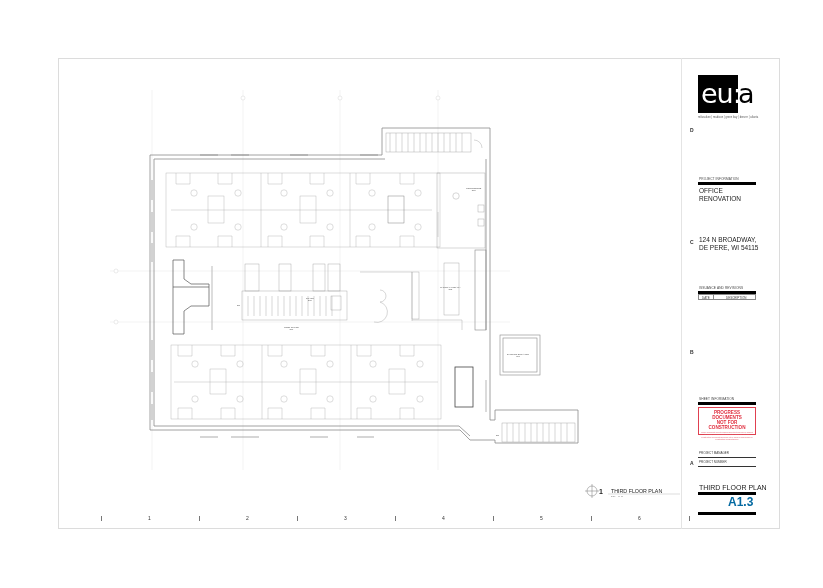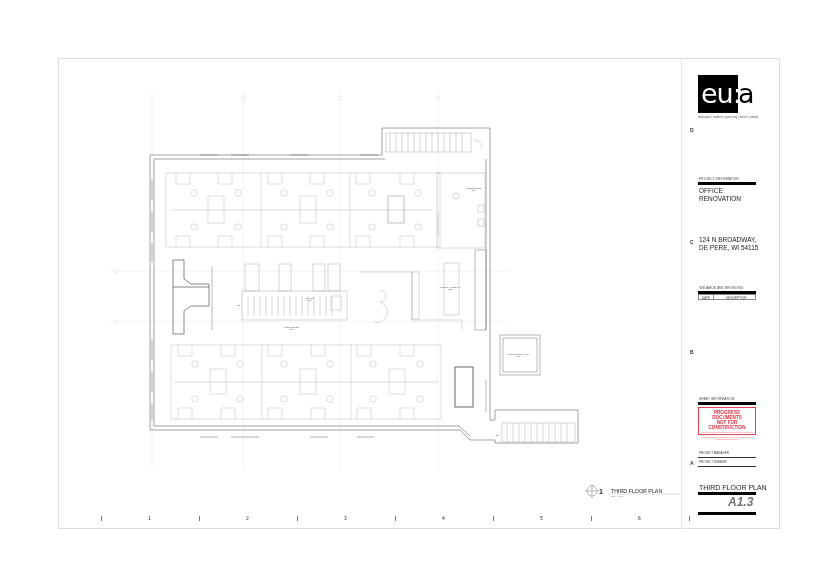--- a/index.html
+++ b/index.html
@@ -16,21 +16,21 @@
   .big-text{position:absolute;font-size:6.5px;line-height:7.5px;color:#222;}
   .rev-table{position:absolute;left:698px;top:294px;width:58px;height:6px;border:0.6px solid #888;box-sizing:border-box;font-size:3px;color:#444;}
   .rev-table span{position:absolute;top:1px;}
   .rev-table .sep{position:absolute;left:14px;top:0;width:0.6px;height:100%;background:#888;}
   .stamp{position:absolute;left:698px;top:407px;width:58px;height:28px;border:0.8px solid #e04050;box-sizing:border-box;text-align:center;color:#e03040;}
   .stamp .t1{font-size:4.6px;font-weight:bold;line-height:5px;margin-top:2px;}
   .stamp .t2{font-size:1.8px;line-height:2.4px;color:#e06070;margin-top:1px;padding:0 2px;}
   .pm-line{position:absolute;left:698px;width:58px;height:0.8px;background:#333;}
   .small-lbl{position:absolute;font-size:3px;color:#444;}
   .sheet-title{position:absolute;left:699px;top:484px;font-size:7px;color:#222;}
-  .sheet-num{position:absolute;left:728px;top:495px;font-size:12px;font-weight:bold;color:#737373;font-style:italic;}
+  .sheet-num{position:absolute;left:728px;top:495px;font-size:12px;font-weight:bold;color:#0369a1;}
   .bar-thick{position:absolute;left:698px;height:2.5px;background:#000;}
   .col-num{position:absolute;top:515px;font-size:5px;color:#333;}
   .col-tick{position:absolute;top:516px;width:0.7px;height:5px;background:#777;}
   .plan-title{position:absolute;left:611px;top:488px;font-size:5.3px;color:#222;}
   .plan-scale{position:absolute;left:611px;top:495px;font-size:2.5px;color:#666;}
   .plan-num{position:absolute;left:599px;top:488px;font-size:7px;font-weight:bold;}
   .room-tag{position:absolute;font-size:2.2px;color:#555;text-align:center;white-space:nowrap;}
 </style>
 </head>
 <body>

